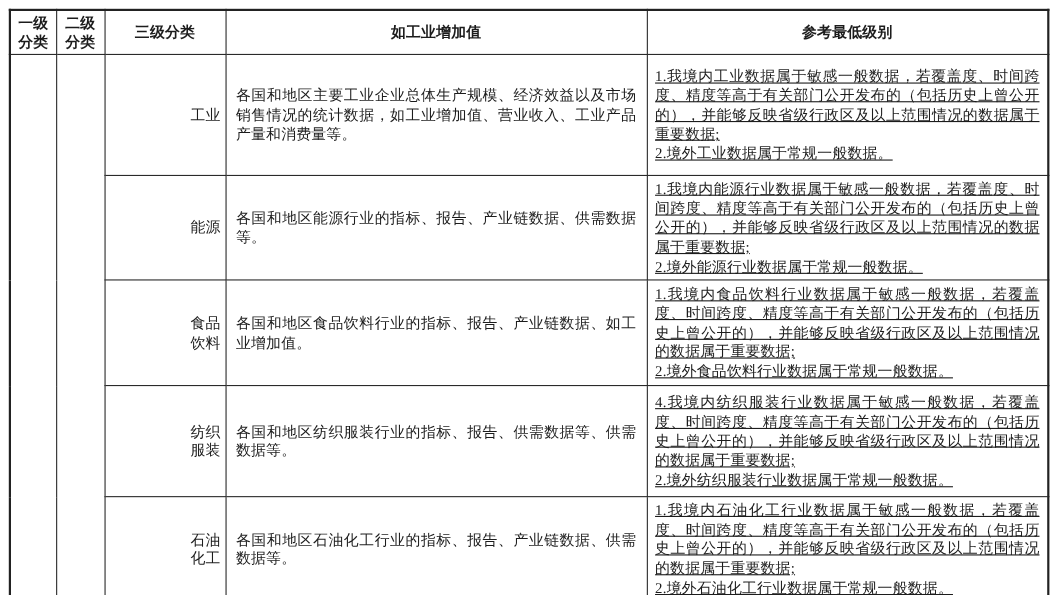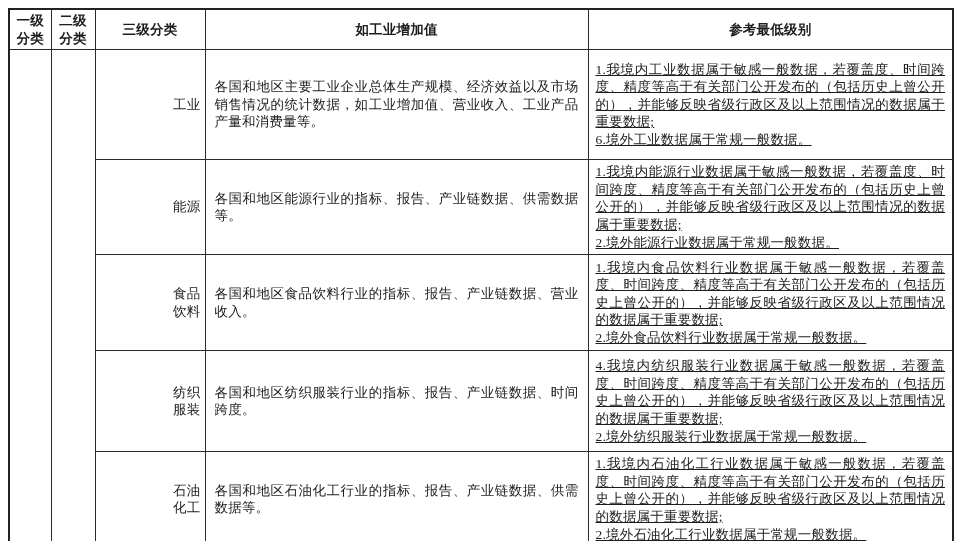--- a/index.html
+++ b/index.html
@@ -101,44 +101,44 @@
       </tr>
     </thead>
     <tbody>
       <tr class="r0">
         <td class="empty-span" rowspan="5"></td>
         <td class="empty-span" rowspan="5"></td>
         <td class="cat">工业</td>
         <td class="desc">各国和地区主要工业企业总体生产规模、经济效益以及市场销售情况的统计数据，如工业增加值、营业收入、工业产品产量和消费量等。</td>
         <td class="minlv">
           <div class="lv-item">1.我境内工业数据属于敏感一般数据，若覆盖度、时间跨度、精度等高于有关部门公开发布的（包括历史上曾公开的），并能够反映省级行政区及以上范围情况的数据属于重要数据;</div>
-          <div class="lv-item">6.境外工业数据属于常规一般数据。</div>
+          <div class="lv-item">2.境外工业数据属于常规一般数据。</div>
         </td>
       </tr>
       <tr class="r1">
         <td class="cat">能源</td>
         <td class="desc">各国和地区能源行业的指标、报告、产业链数据、供需数据等。</td>
         <td class="minlv">
           <div class="lv-item">1.我境内能源行业数据属于敏感一般数据，若覆盖度、时间跨度、精度等高于有关部门公开发布的（包括历史上曾公开的），并能够反映省级行政区及以上范围情况的数据属于重要数据;</div>
           <div class="lv-item">2.境外能源行业数据属于常规一般数据。</div>
         </td>
       </tr>
       <tr class="r2">
         <td class="cat">食品
 饮料</td>
-        <td class="desc">各国和地区食品饮料行业的指标、报告、产业链数据、营业收入。</td>
+        <td class="desc">各国和地区食品饮料行业的指标、报告、产业链数据、如工业增加值。</td>
         <td class="minlv">
           <div class="lv-item">1.我境内食品饮料行业数据属于敏感一般数据，若覆盖度、时间跨度、精度等高于有关部门公开发布的（包括历史上曾公开的），并能够反映省级行政区及以上范围情况的数据属于重要数据;</div>
           <div class="lv-item">2.境外食品饮料行业数据属于常规一般数据。</div>
         </td>
       </tr>
       <tr class="r3">
         <td class="cat">纺织
 服装</td>
-        <td class="desc">各国和地区纺织服装行业的指标、报告、产业链数据、时间跨度。</td>
+        <td class="desc">各国和地区纺织服装行业的指标、报告、供需数据等、供需数据等。</td>
         <td class="minlv">
           <div class="lv-item">4.我境内纺织服装行业数据属于敏感一般数据，若覆盖度、时间跨度、精度等高于有关部门公开发布的（包括历史上曾公开的），并能够反映省级行政区及以上范围情况的数据属于重要数据;</div>
           <div class="lv-item">2.境外纺织服装行业数据属于常规一般数据。</div>
         </td>
       </tr>
       <tr class="r4">
         <td class="cat">石油
 化工</td>
         <td class="desc">各国和地区石油化工行业的指标、报告、产业链数据、供需数据等。</td>
         <td class="minlv">

